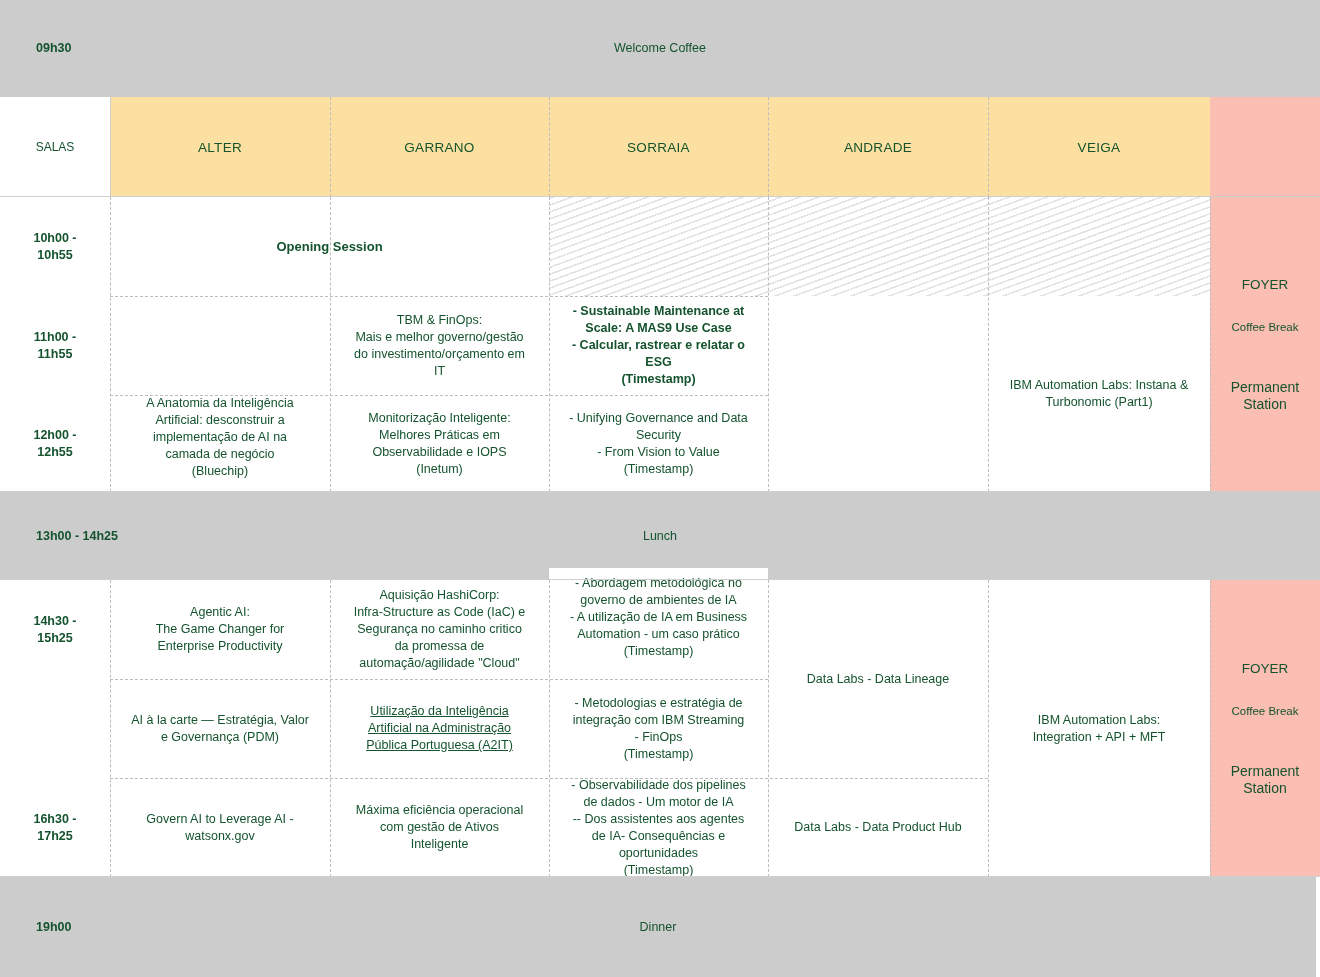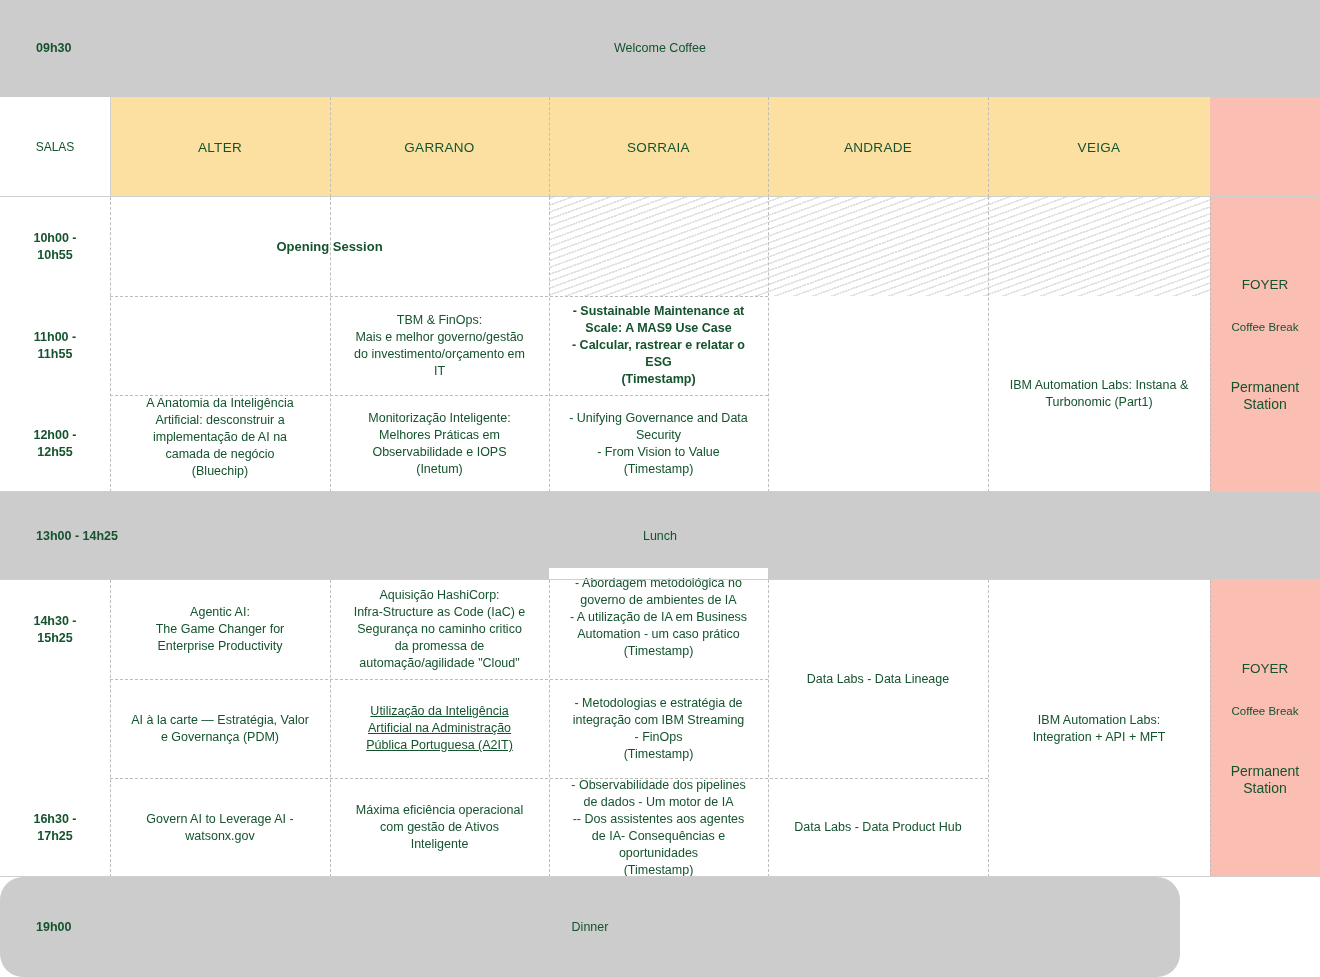--- a/index.html
+++ b/index.html
@@ -198,21 +198,21 @@
 -- Dos assistentes aos agentes de IA- Consequências e oportunidades
 (Timestamp)</div>
   <div class="cell session" style="left:768px;top:778px;width:220px;height:99px;">Data Labs - Data Product Hub</div>
 
   <div class="cell foyer" style="left:1210px;top:580px;width:110px;height:297px;">
     <span class="foyer-title">FOYER</span>
     <span class="foyer-sub1">Coffee Break</span>
     <span class="foyer-sub2">Permanent Station</span>
   </div>
 
-  <div class="cell band" style="left:0px;top:877px;width:1180px;height:100px;border-radius:23px;">
+  <div class="cell band" style="left:0px;top:877px;width:1316px;height:100px;">
     <span class="band-time">19h00</span>
     <span class="band-label">Dinner</span>
   </div>
 
   <div class="vline" style="left:110px;top:197px;height:295px;"></div>
   <div class="vline" style="left:330px;top:197px;height:295px;"></div>
   <div class="vline" style="left:549px;top:197px;height:295px;"></div>
   <div class="vline" style="left:768px;top:197px;height:295px;"></div>
   <div class="vline" style="left:988px;top:197px;height:295px;"></div>
   <div class="vline" style="left:1210px;top:197px;height:295px;"></div>

